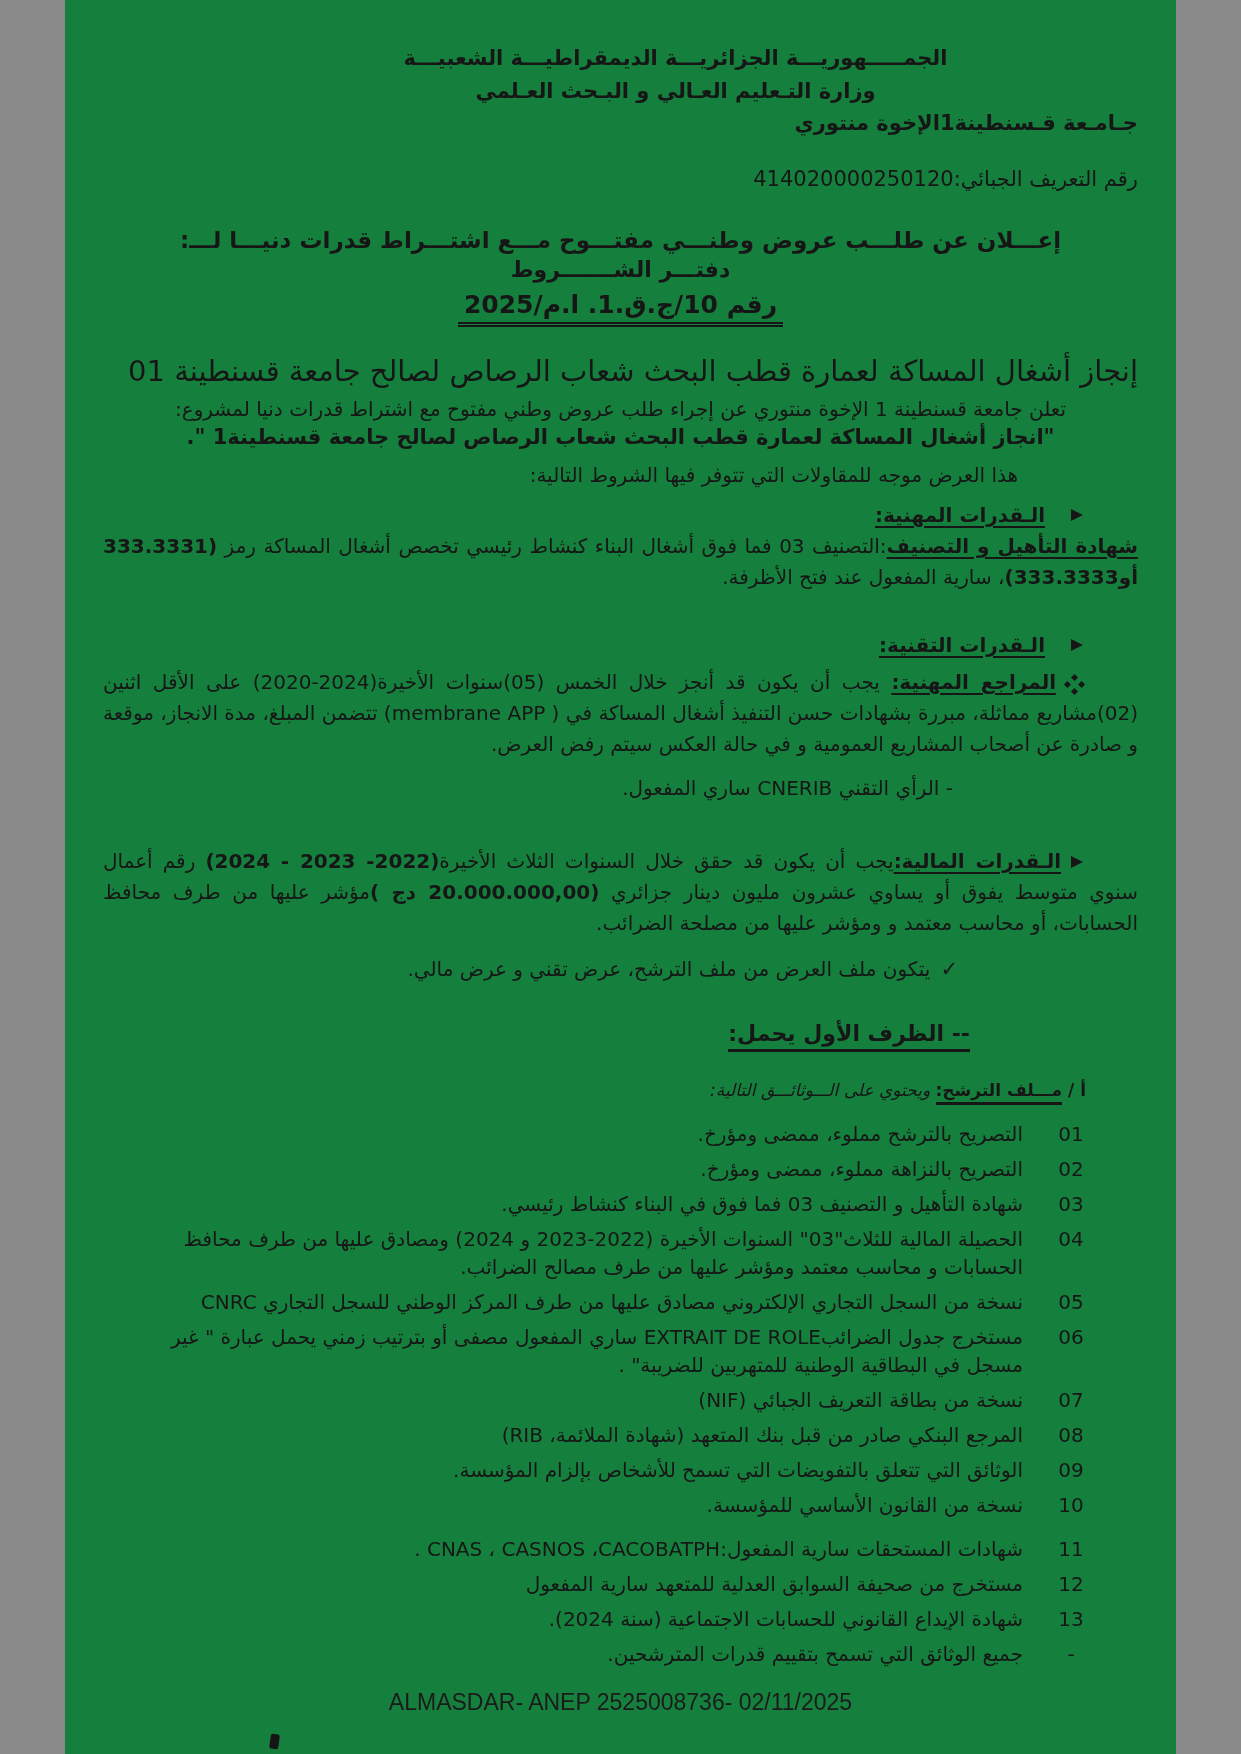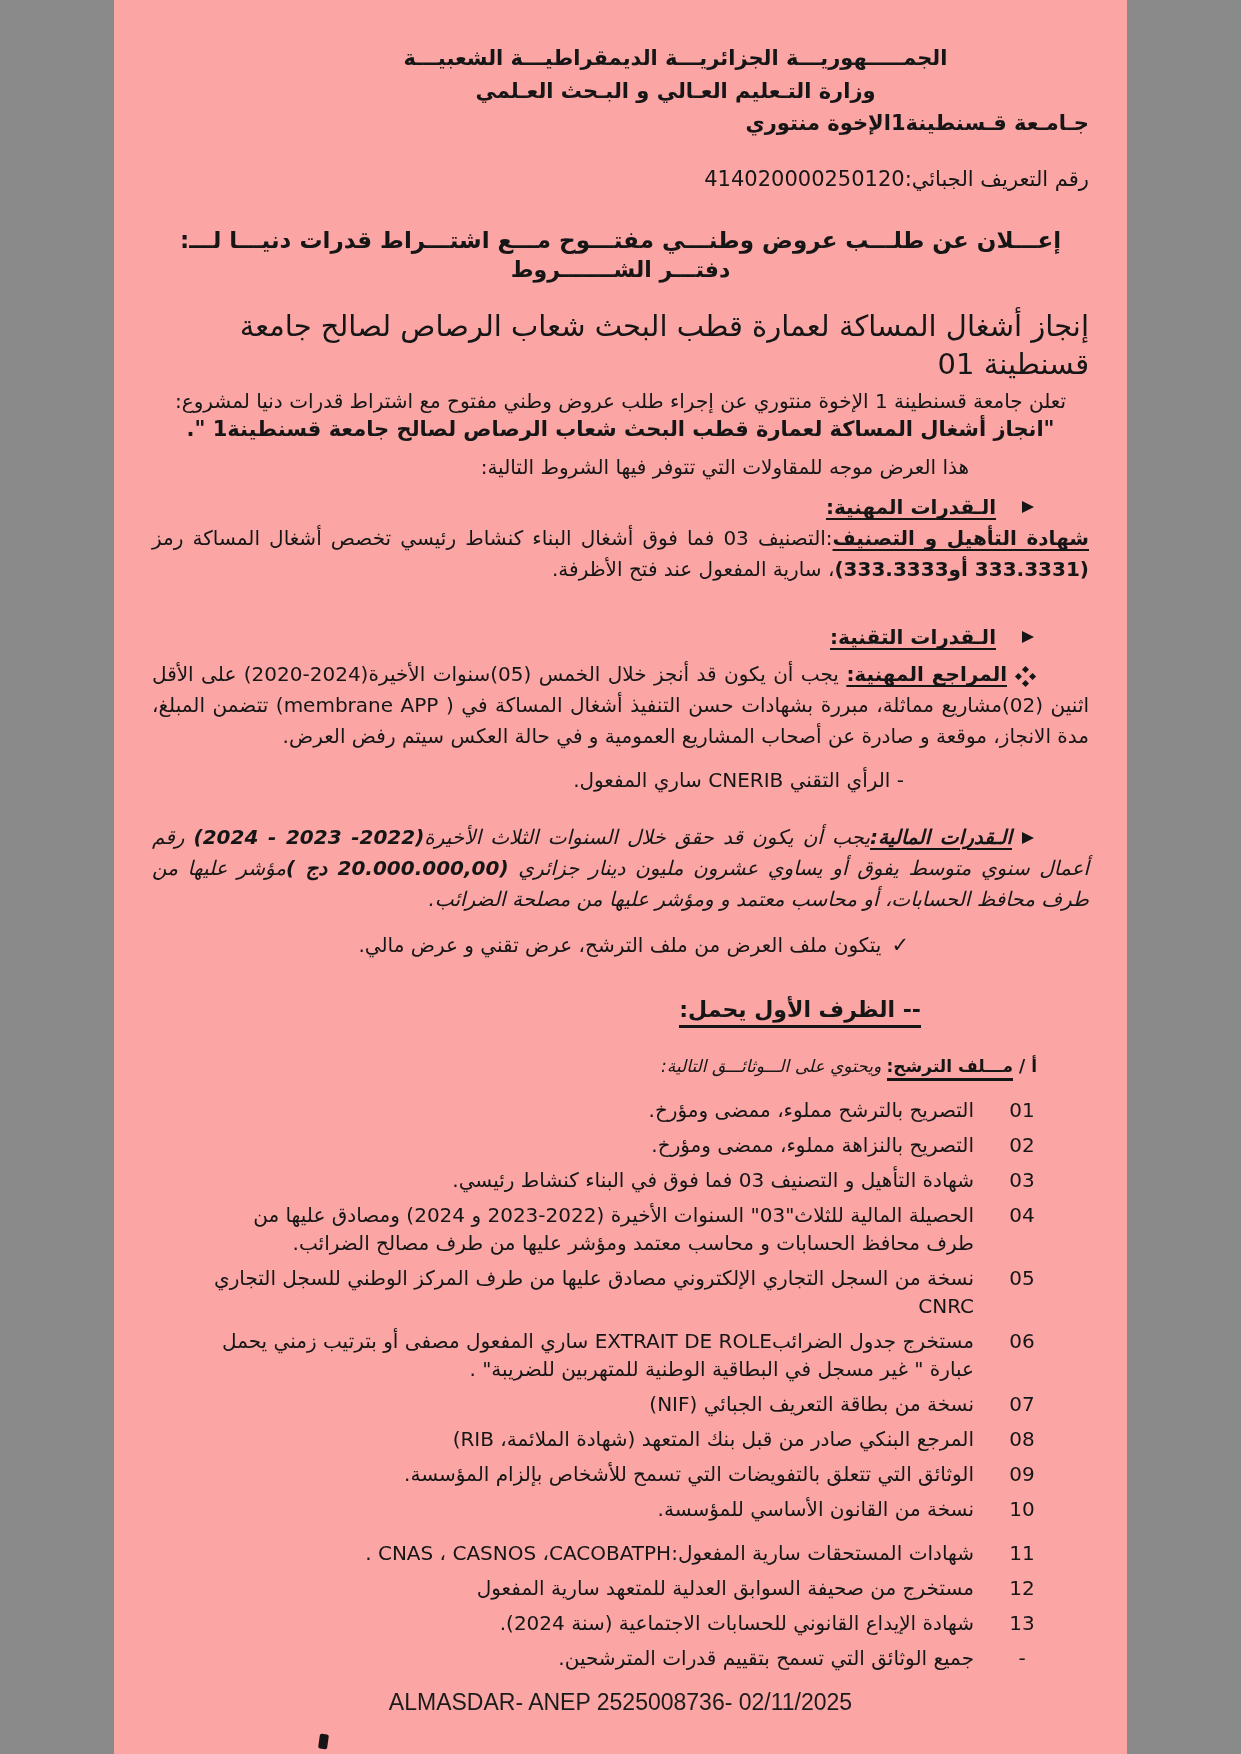--- a/index.html
+++ b/index.html
@@ -1,20 +1,20 @@
 <!DOCTYPE html>
 <html lang="ar"><head>
 <meta charset="utf-8">
 <style>
   html,body{margin:0;padding:0;background:#8a8a8a;}
   .page{
     position:relative;
-    width:1013px;height:1754px;
+    width:1111px;height:1754px;
     margin:0 auto;
-    background:#fca5a5;
+    background:#15803d;
     color:#161616;
     font-family:"DejaVu Sans","Liberation Sans",sans-serif;
     direction:rtl;
     box-sizing:border-box;
     padding:42px 38px 0 38px;
     overflow:hidden;
   }
   .bold{font-weight:bold;}
   .right{text-align:right;}
 
@@ -38,21 +38,21 @@
   .sec-head{display:flex;align-items:center;gap:26px;margin-right:55px;margin-top:16px;font-size:20px;}
   .sec-head .hd{font-weight:bold;text-decoration:underline;text-underline-offset:4px;text-decoration-thickness:2px;}
   .tri{width:0;height:0;border-top:6px solid transparent;border-bottom:6px solid transparent;border-left:12px solid #161616;flex:0 0 auto;}
   .para{font-size:20px;line-height:1.55;text-align:justify;margin-top:4px;}
   .lbl{font-weight:bold;text-decoration:underline;text-underline-offset:4px;text-decoration-thickness:2px;}
   .refs-para{margin-top:10px;text-indent:55px;}
   .diamond{display:inline-block;width:5px;height:5px;background:transparent;
     box-shadow:5px -5px 0 #161616,5px 5px 0 #161616,-5px 5px 0 #161616,-5px -5px 0 #161616;
     transform:rotate(45deg);margin:0 6px 2px 16px;}
   .cnerib{font-size:20px;margin-top:16px;margin-right:185px;}
-  .fin-para{margin-top:30px;text-indent:55px;font-style:italic;}
+  .fin-para{margin-top:46px;text-indent:55px;}
   .fin-para .tri-inline{display:inline-block;width:0;height:0;border-top:6px solid transparent;border-bottom:6px solid transparent;border-left:12px solid #161616;margin-left:10px;}
   .check-line{font-size:20px;margin-top:18px;margin-right:180px;}
   .check-line .chk{font-size:21px;margin-left:10px;}
 
   
   .env-head{font-size:22px;font-weight:bold;margin-top:40px;margin-right:168px;}
   .env-head span{border-bottom:3px solid #161616;padding-bottom:3px;}
   .file-head{font-size:17px;margin-top:34px;margin-right:52px;}
   .file-head .pfx{font-weight:bold;}
   .file-head .flabel{font-weight:bold;border-bottom:3px solid #161616;padding-bottom:2px;}
@@ -75,20 +75,21 @@
 
 <div class="page">
 
   <div class="head-center">الجمـــــهوريـــة الجزائريـــة الديمقراطيـــة الشعبيـــة</div>
   <div class="head-center">وزارة التـعليم العـالي و البـحث العـلمي</div>
   <div class="university right">جـامـعة قـسنطينة1الإخوة منتوري</div>
   <div class="taxline right">رقم التعريف الجبائي:414020000250120</div>
 
   <div class="call-title">إعـــلان عن طلـــب عروض وطنـــي مفتـــوح مـــع اشتـــراط قدرات دنيـــا لـــ:</div>
   <div class="specs-book">دفتـــر الشـــــــروط</div>
+  <div class="specs-number"><span>رقم 10/ج.ق.1. ا.م/2025</span></div>
 
   <div class="project-title">إنجاز أشغال المساكة لعمارة قطب البحث شعاب الرصاص لصالح جامعة قسنطينة 01</div>
   <div class="intro-line">تعلن جامعة قسنطينة 1 الإخوة منتوري عن إجراء طلب عروض وطني مفتوح مع اشتراط قدرات دنيا لمشروع:</div>
   <div class="project-quote">"انجاز أشغال المساكة لعمارة قطب البحث شعاب الرصاص لصالح جامعة قسنطينة1 ".</div>
   <div class="target-line right">هذا العرض موجه للمقاولات التي تتوفر فيها الشروط التالية:</div>
 
   <div class="sec-head">
     <span class="tri"></span>
     <span class="hd">الـقدرات المهنية:</span>
   </div>

